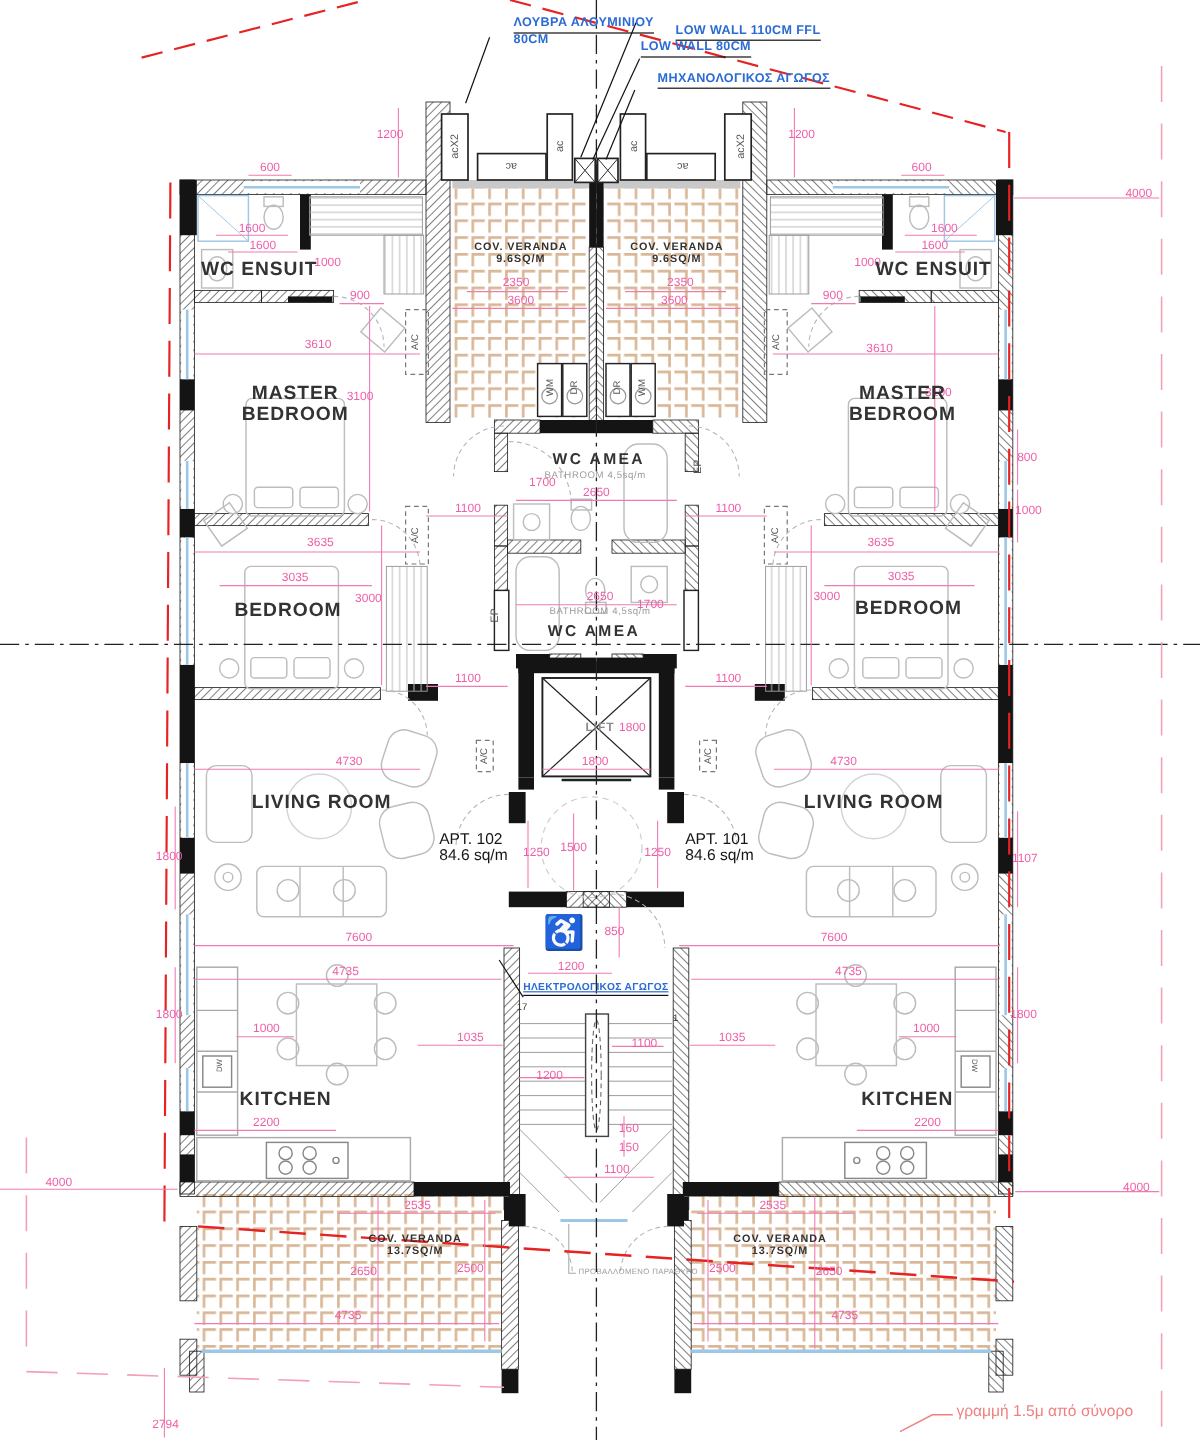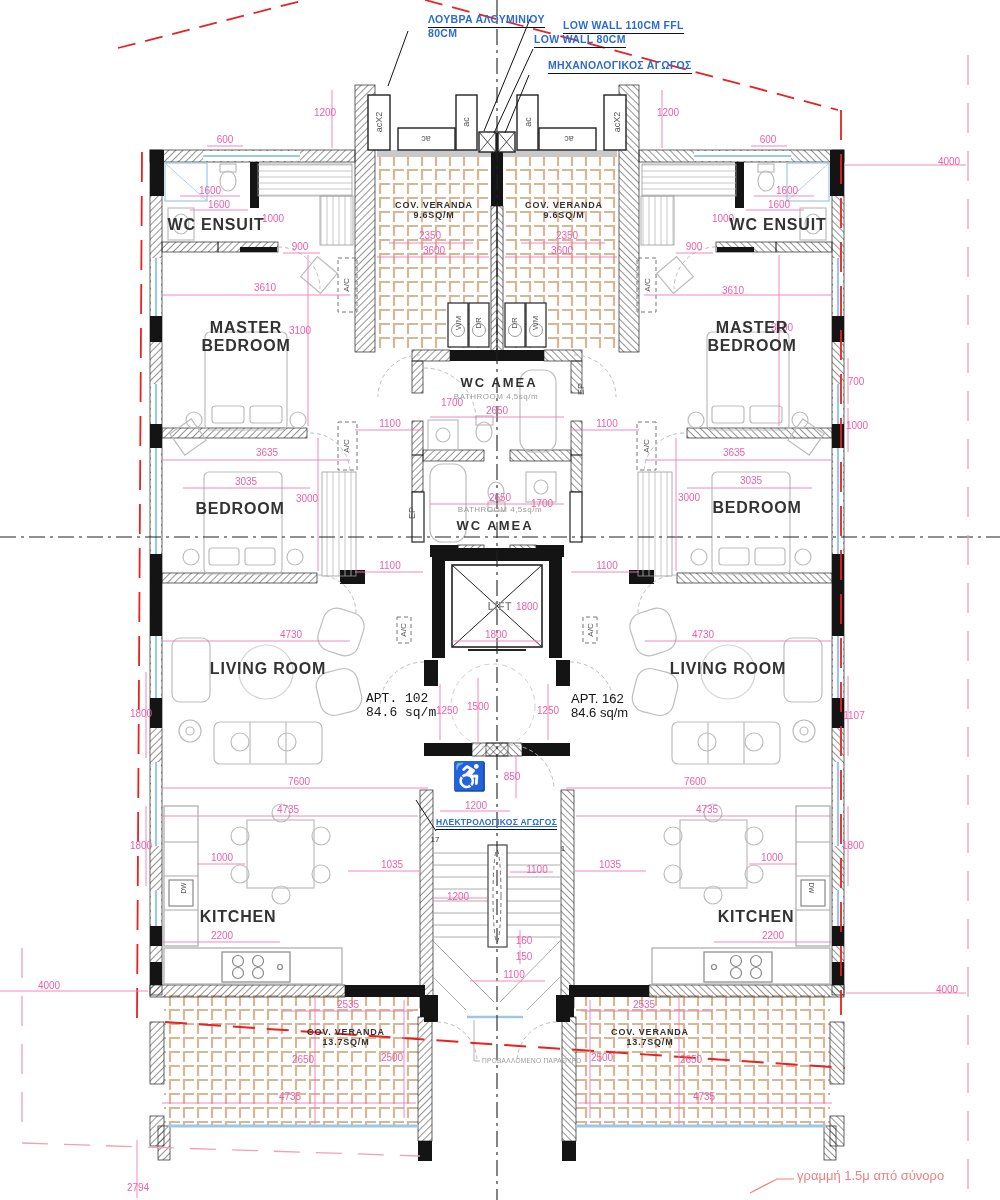--- a/index.html
+++ b/index.html
@@ -432,21 +432,21 @@
       <div class="lbl dim" style="left: 733px; top: 291px; transform: translate(-50%, -50%);">
         <div>3610</div>
       </div>
       <div class="lbl dim" style="left: 300px; top: 331px; transform: translate(-50%, -50%);">
         <div>3100</div>
       </div>
       <div class="lbl dim" style="left: 782px; top: 328px; transform: translate(-50%, -50%);">
         <div>3100</div>
       </div>
       <div class="lbl dim" style="left: 856px; top: 382px; transform: translate(-50%, -50%);">
-        <div>700</div>
+        <div>800</div>
       </div>
       <div class="lbl dim" style="left: 857px; top: 426px; transform: translate(-50%, -50%);">
         <div>1000</div>
       </div>
       <div class="lbl dim" style="left: 390px; top: 424px; transform: translate(-50%, -50%);">
         <div>1100</div>
       </div>
       <div class="lbl dim" style="left: 607px; top: 424px; transform: translate(-50%, -50%);">
         <div>1100</div>
       </div>
@@ -738,26 +738,26 @@
       </div>
       <div class="lbl callout" style="left: 534px; top: 34px;">
         <div class="u">LOW WALL 80CM</div>
       </div>
       <div class="lbl callout" style="left: 532px; top: 60px; margin-left: 16px;">
         <div class="u">ΜΗΧΑΝΟΛΟΓΙΚΟΣ ΑΓΩΓΟΣ</div>
       </div>
       <div class="lbl callout" style="left: 436px; top: 818px; font-size: 8.5px; text-decoration: underline;">
         <div class="u">ΗΛΕΚΤΡΟΛΟΓΙΚΟΣ ΑΓΩΓΟΣ</div>
       </div>
-      <div class="lbl apt" style="left: 366px; top: 692px; font-family: Liberation Mono, monospace;">
+      <div class="lbl apt" style="left: 366px; top: 692px;">
         <div>APT. 102</div>
         <div>84.6 sq/m</div>
       </div>
       <div class="lbl apt" style="left: 571px; top: 692px;">
-        <div>APT. 162</div>
+        <div>APT. 101</div>
         <div>84.6 sq/m</div>
       </div>
     </div>
 
 <div class="note" style="left:797px;top:1168px;color:#f08080;font-size:13px;">γραμμή 1.5μ από σύνορο</div>
 <div class="note" style="left:482px;top:1057px;color:#9b9b9b;font-size:6.5px;letter-spacing:.3px;">ΠΡΟΒΑΛΛΟΜΕΝΟ ΠΑΡΑΘΥΡΟ</div>
 
 </div>
 
 </body></html>

